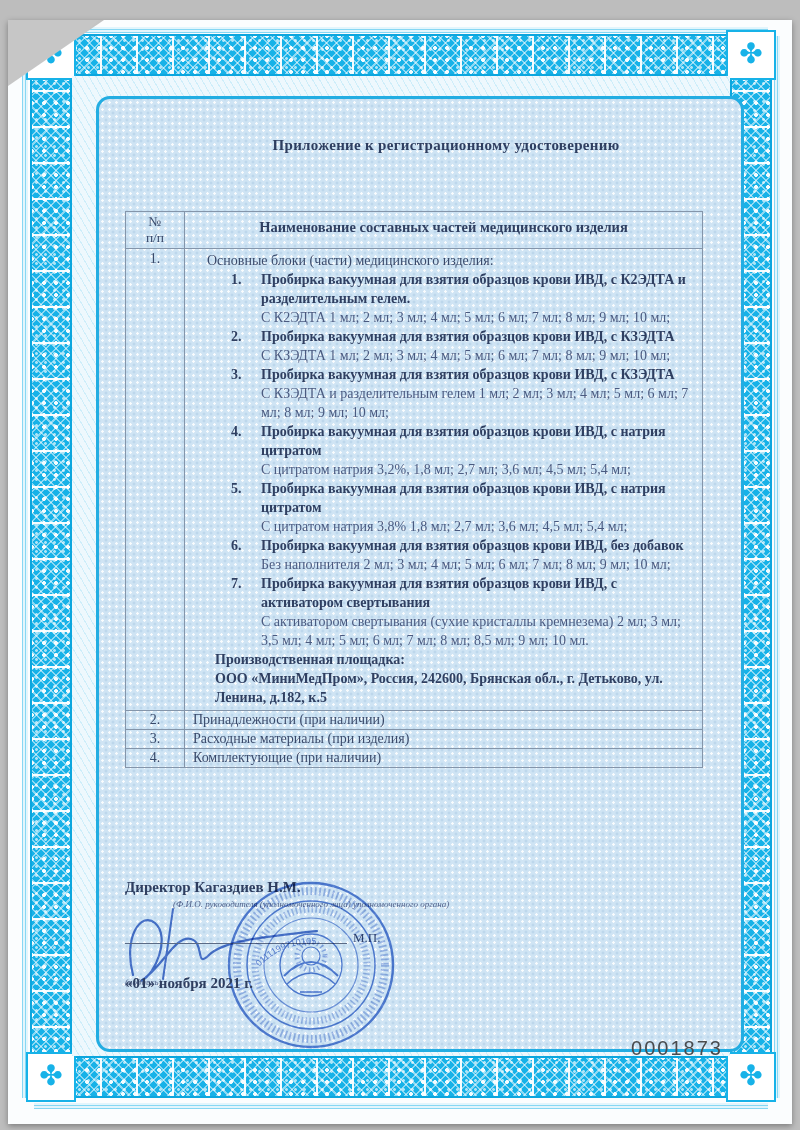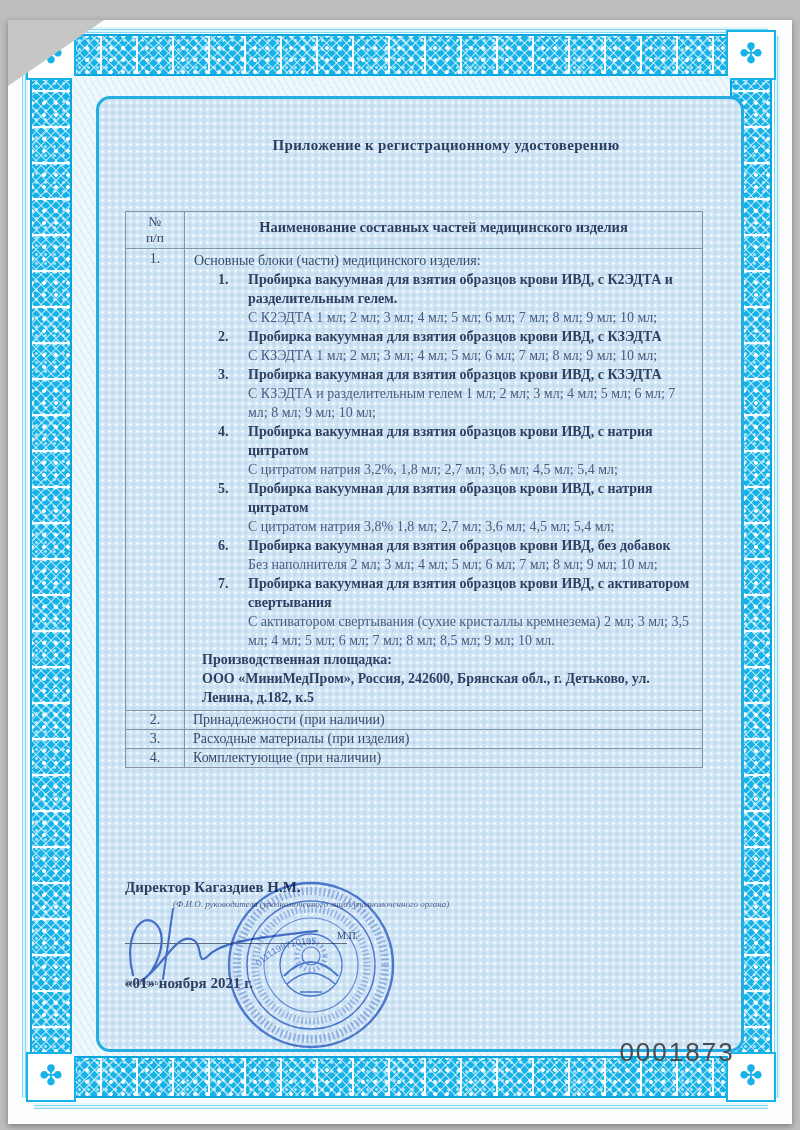--- a/index.html
+++ b/index.html
@@ -49,37 +49,37 @@
   .t1{position:absolute;left:0;top:38px;width:100%;text-align:center;font-weight:bold;
       font-size:15px;color:#2e3e60;letter-spacing:.3px;margin-left:26px;}
   .t2{position:absolute;left:0;top:80px;width:100%;text-align:center;font-weight:bold;
       font-size:15px;color:#2e3e60;letter-spacing:.5px;}
   table.main{position:absolute;left:26px;top:112px;width:578px;border-collapse:collapse;
       font-size:14px;color:#3a4a6b;}
   table.main td,table.main th{border:1px solid #8495aa;vertical-align:top;}
   th.hnum{width:42px;font-weight:normal;font-size:13.5px;text-align:center;padding:2px 0;line-height:16px;}
   th.hname{font-weight:bold;font-size:14.5px;text-align:center;padding:7px 16px;color:#2f3f61;}
   td.cnum{width:42px;text-align:center;padding-top:2px;font-size:14px;}
-  td.cbody{padding:2px 8px 3px 7px;line-height:19px;}
+  td.cbody{padding:2px 8px 3px 20px;line-height:19px;}
   .intro{margin:0 0 0 2px;}
   .item{display:flex;margin-left:26px;}
   .inum{flex:0 0 30px;font-weight:bold;color:#2f3f61;}
   .ibody{flex:1;}
   .iname{font-weight:bold;color:#2f3f61;margin-top:42px;}
   .ispec{color:#4a5a80;}
   .prod{font-weight:bold;color:#2f3f61;margin-left:10px;}
   td.crow{padding:0 8px;line-height:18px;font-size:14px;}
   .director{position:absolute;left:26px;top:780px;font-weight:bold;font-size:15px;color:#2e3e60;}
   .dirnote{position:absolute;left:26px;top:800px;font-style:italic;font-size:9px;color:#51618a;margin-left:48px;}
   .sigline{position:absolute;left:26px;top:844px;width:222px;border-bottom:1.2px solid #5b6b86;}
   .siglabel{position:absolute;left:26px;top:878px;font-style:italic;font-size:9px;color:#51618a;}
-  .mp{position:absolute;left:238px;top:831px;font-size:10px;color:#2e4470;}
+  .mp{position:absolute;left:254px;top:831px;font-size:13px;color:#2e4470;}
   .dateline{position:absolute;left:26px;top:876px;font-weight:bold;font-size:15px;color:#2e3e60;}
   .serial{position:absolute;left:498px;top:938px;width:160px;text-align:center;
-      font-family:"Liberation Sans",sans-serif;font-size:26px;letter-spacing:2px;color:#4a4c4e;}
+      font-family:"Liberation Sans",sans-serif;font-size:20px;letter-spacing:2px;color:#4a4c4e;}
   .stamp{position:absolute;left:127px;top:781px;width:170px;height:170px;mix-blend-mode:multiply;opacity:.85;}
   .sig{position:absolute;left:12px;top:796px;width:230px;height:92px;mix-blend-mode:multiply;opacity:.9;}
 </style>
 </head>
 <body>
 
 <div id="doc">
   <div class="page">
 
     <div class="gstrip h" style="left:26px;top:7px;width:734px;height:6px;"></div>

